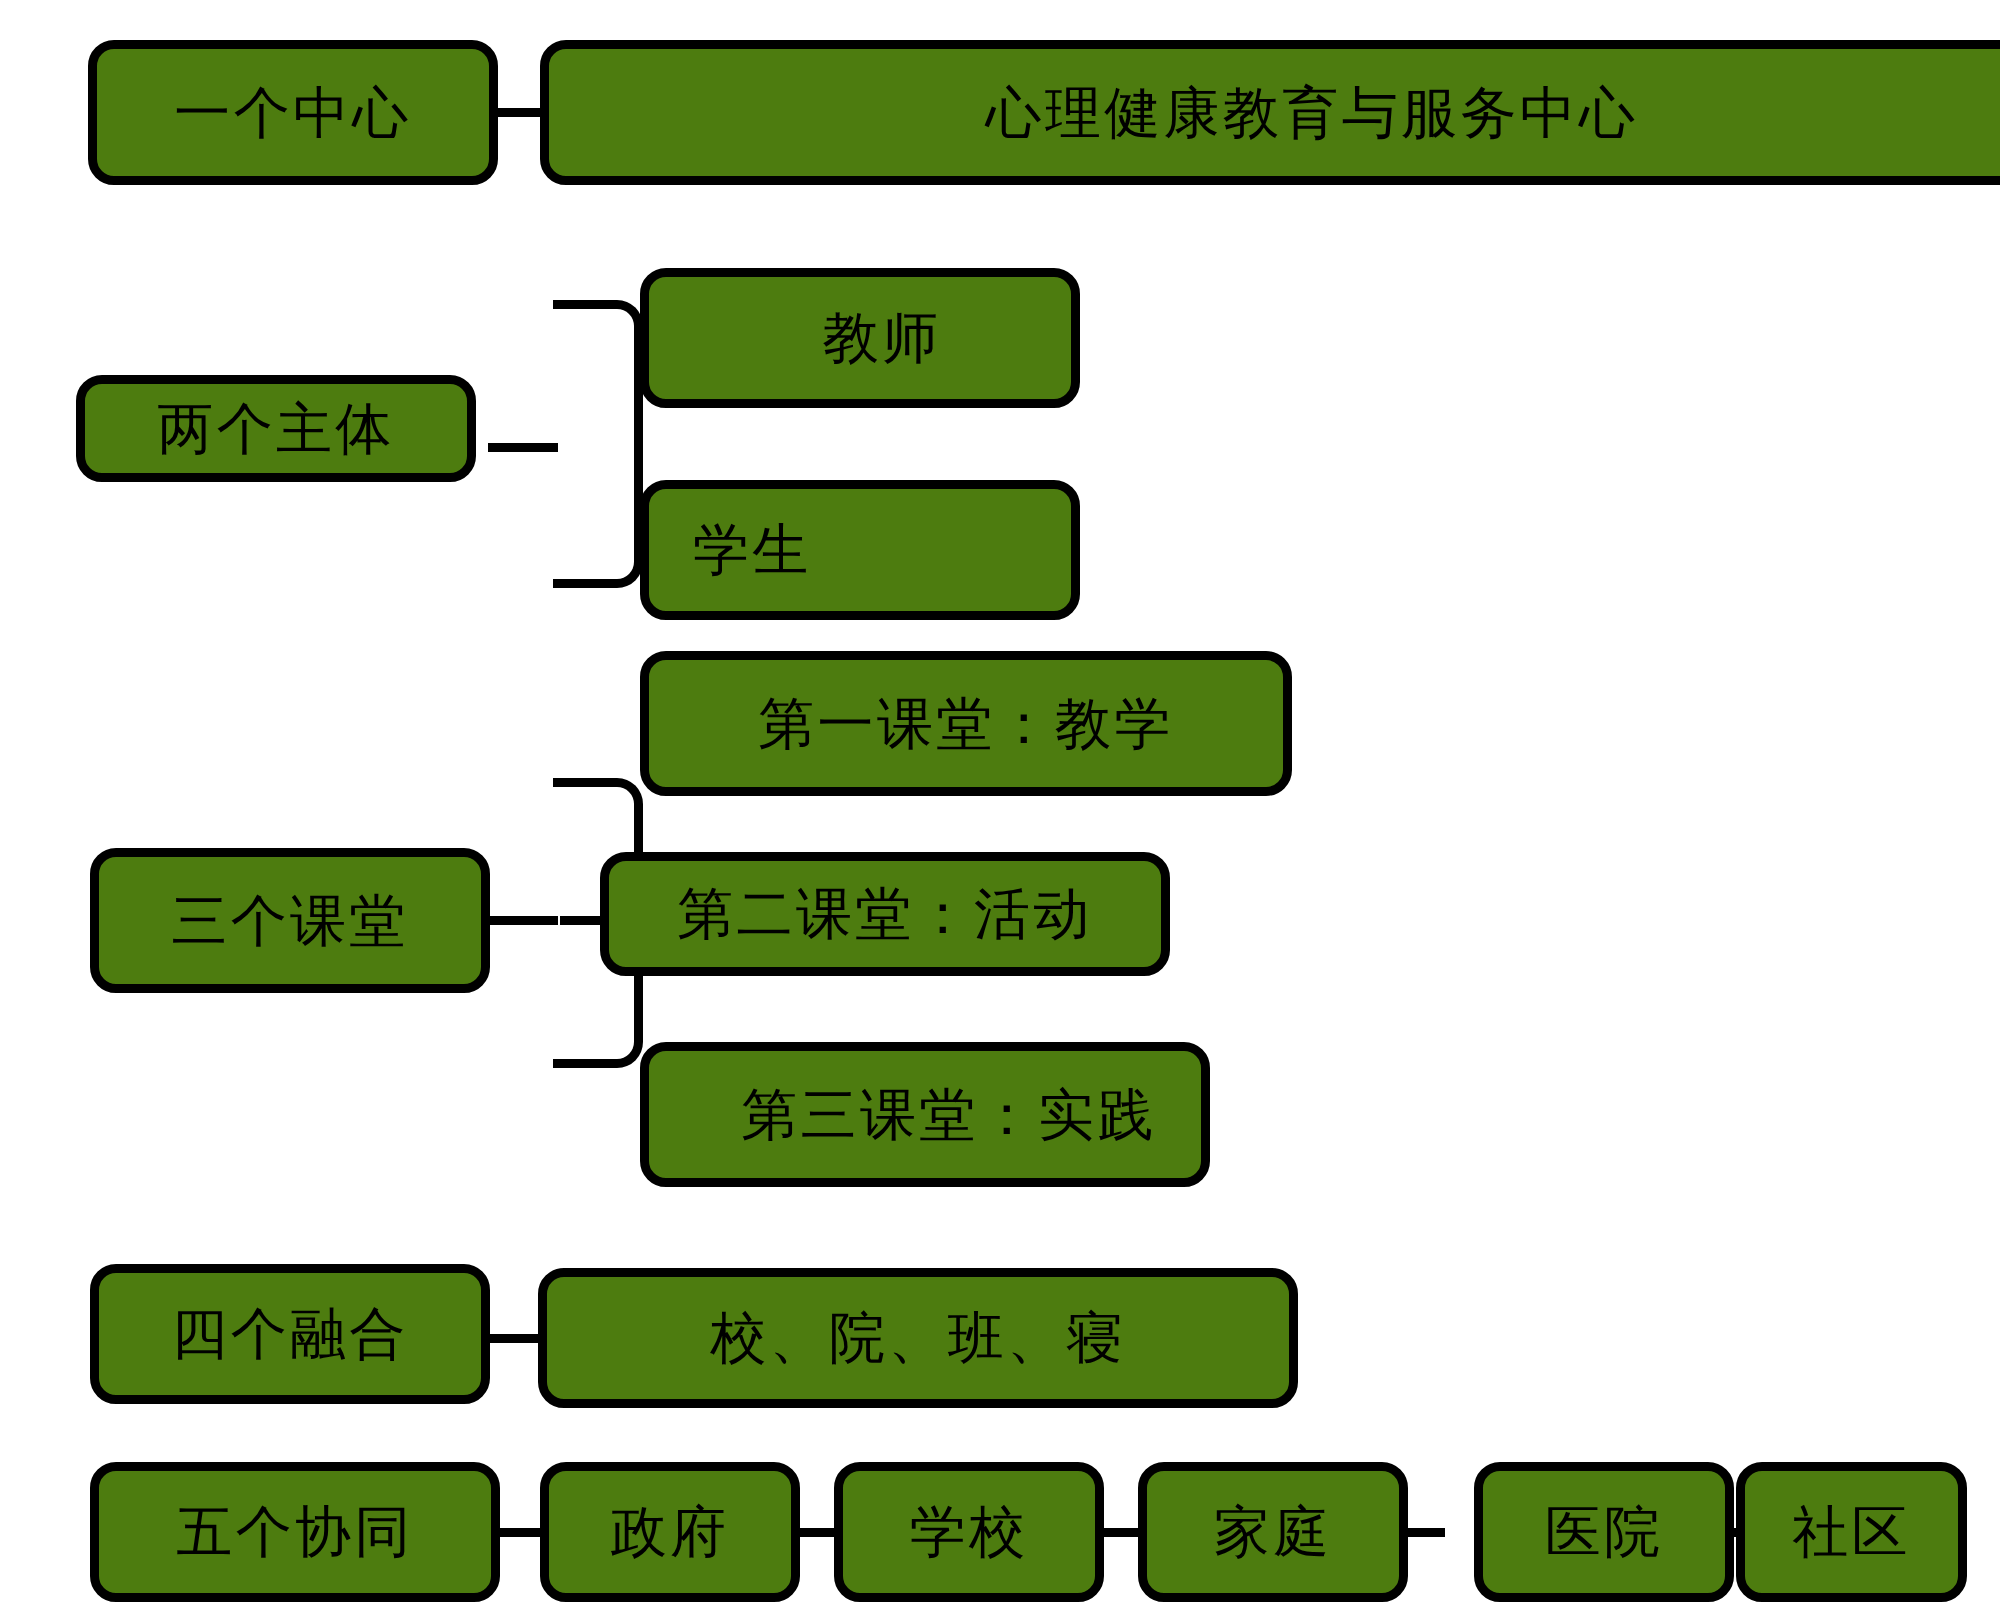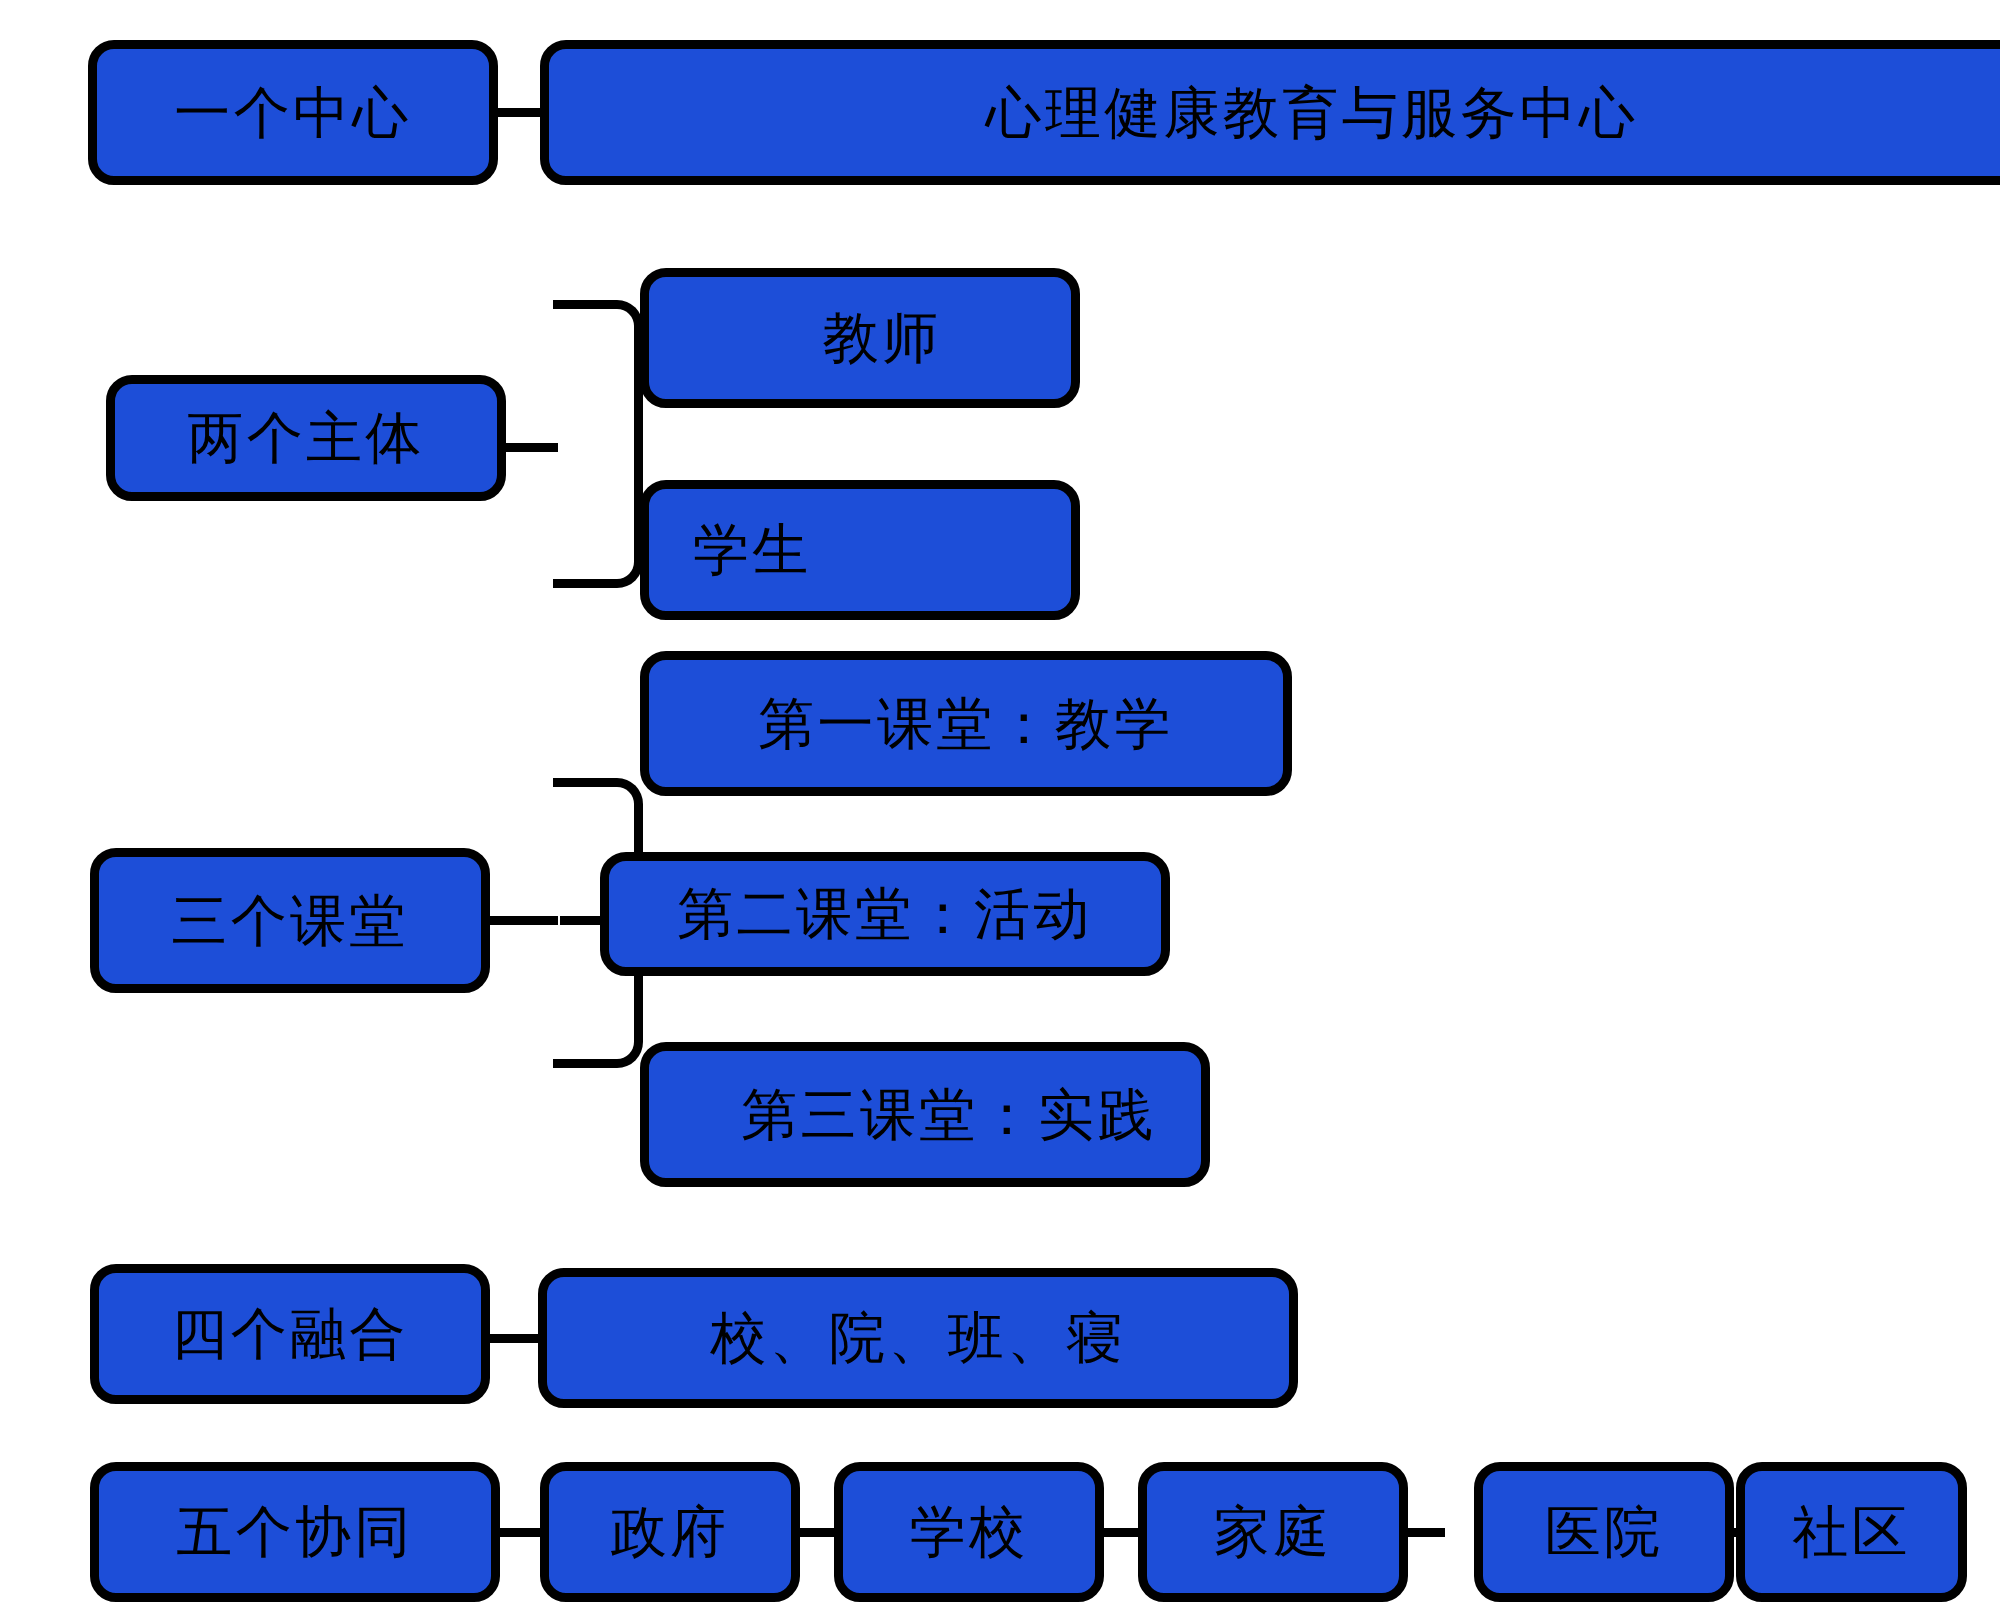--- a/index.html
+++ b/index.html
@@ -13,21 +13,21 @@
     height: 1605px;
     background: #ffffff;
     font-family: "Liberation Serif", "DejaVu Serif", serif;
     overflow: hidden;
   }
   .node {
     position: absolute;
     box-sizing: border-box;
     border: 9px solid #000000;
     border-radius: 26px;
-    background: #1d4ed8;
+    background: #4d7c0f;
     display: flex;
     align-items: center;
     justify-content: center;
     color: #000000;
     letter-spacing: 0.06em;
     line-height: 1;
     z-index: 3;
   }
   .node.left-align {
     justify-content: flex-start;
@@ -59,21 +59,21 @@
 <div id="canvas">
 
   <div class="node t56" style="left:88px; top:40px; width:410px; height:145px;">
     <span>一个中心</span>
   </div>
   <div class="hline" style="left:495px; top:108px; width:50px;"></div>
   <div class="node t56" style="left:540px; top:40px; width:1544px; height:145px;">
     <span>心理健康教育与服务中心</span>
   </div>
 
-  <div class="node t56" style="left:106px; top:375px; width:400px; height:126px;">
+  <div class="node t56" style="left:76px; top:375px; width:400px; height:107px;">
     <span>两个主体</span>
   </div>
 
   <div class="hline" style="left:488px; top:443px; width:70px;"></div>
 
   <div class="bracket" style="left:553px; top:300px; width:90px; height:288px;"></div>
 
   <div class="node t56 left-align" style="left:640px; top:268px; width:440px; height:140px;">
     <span style="margin:0 auto;">教师</span>
   </div>

